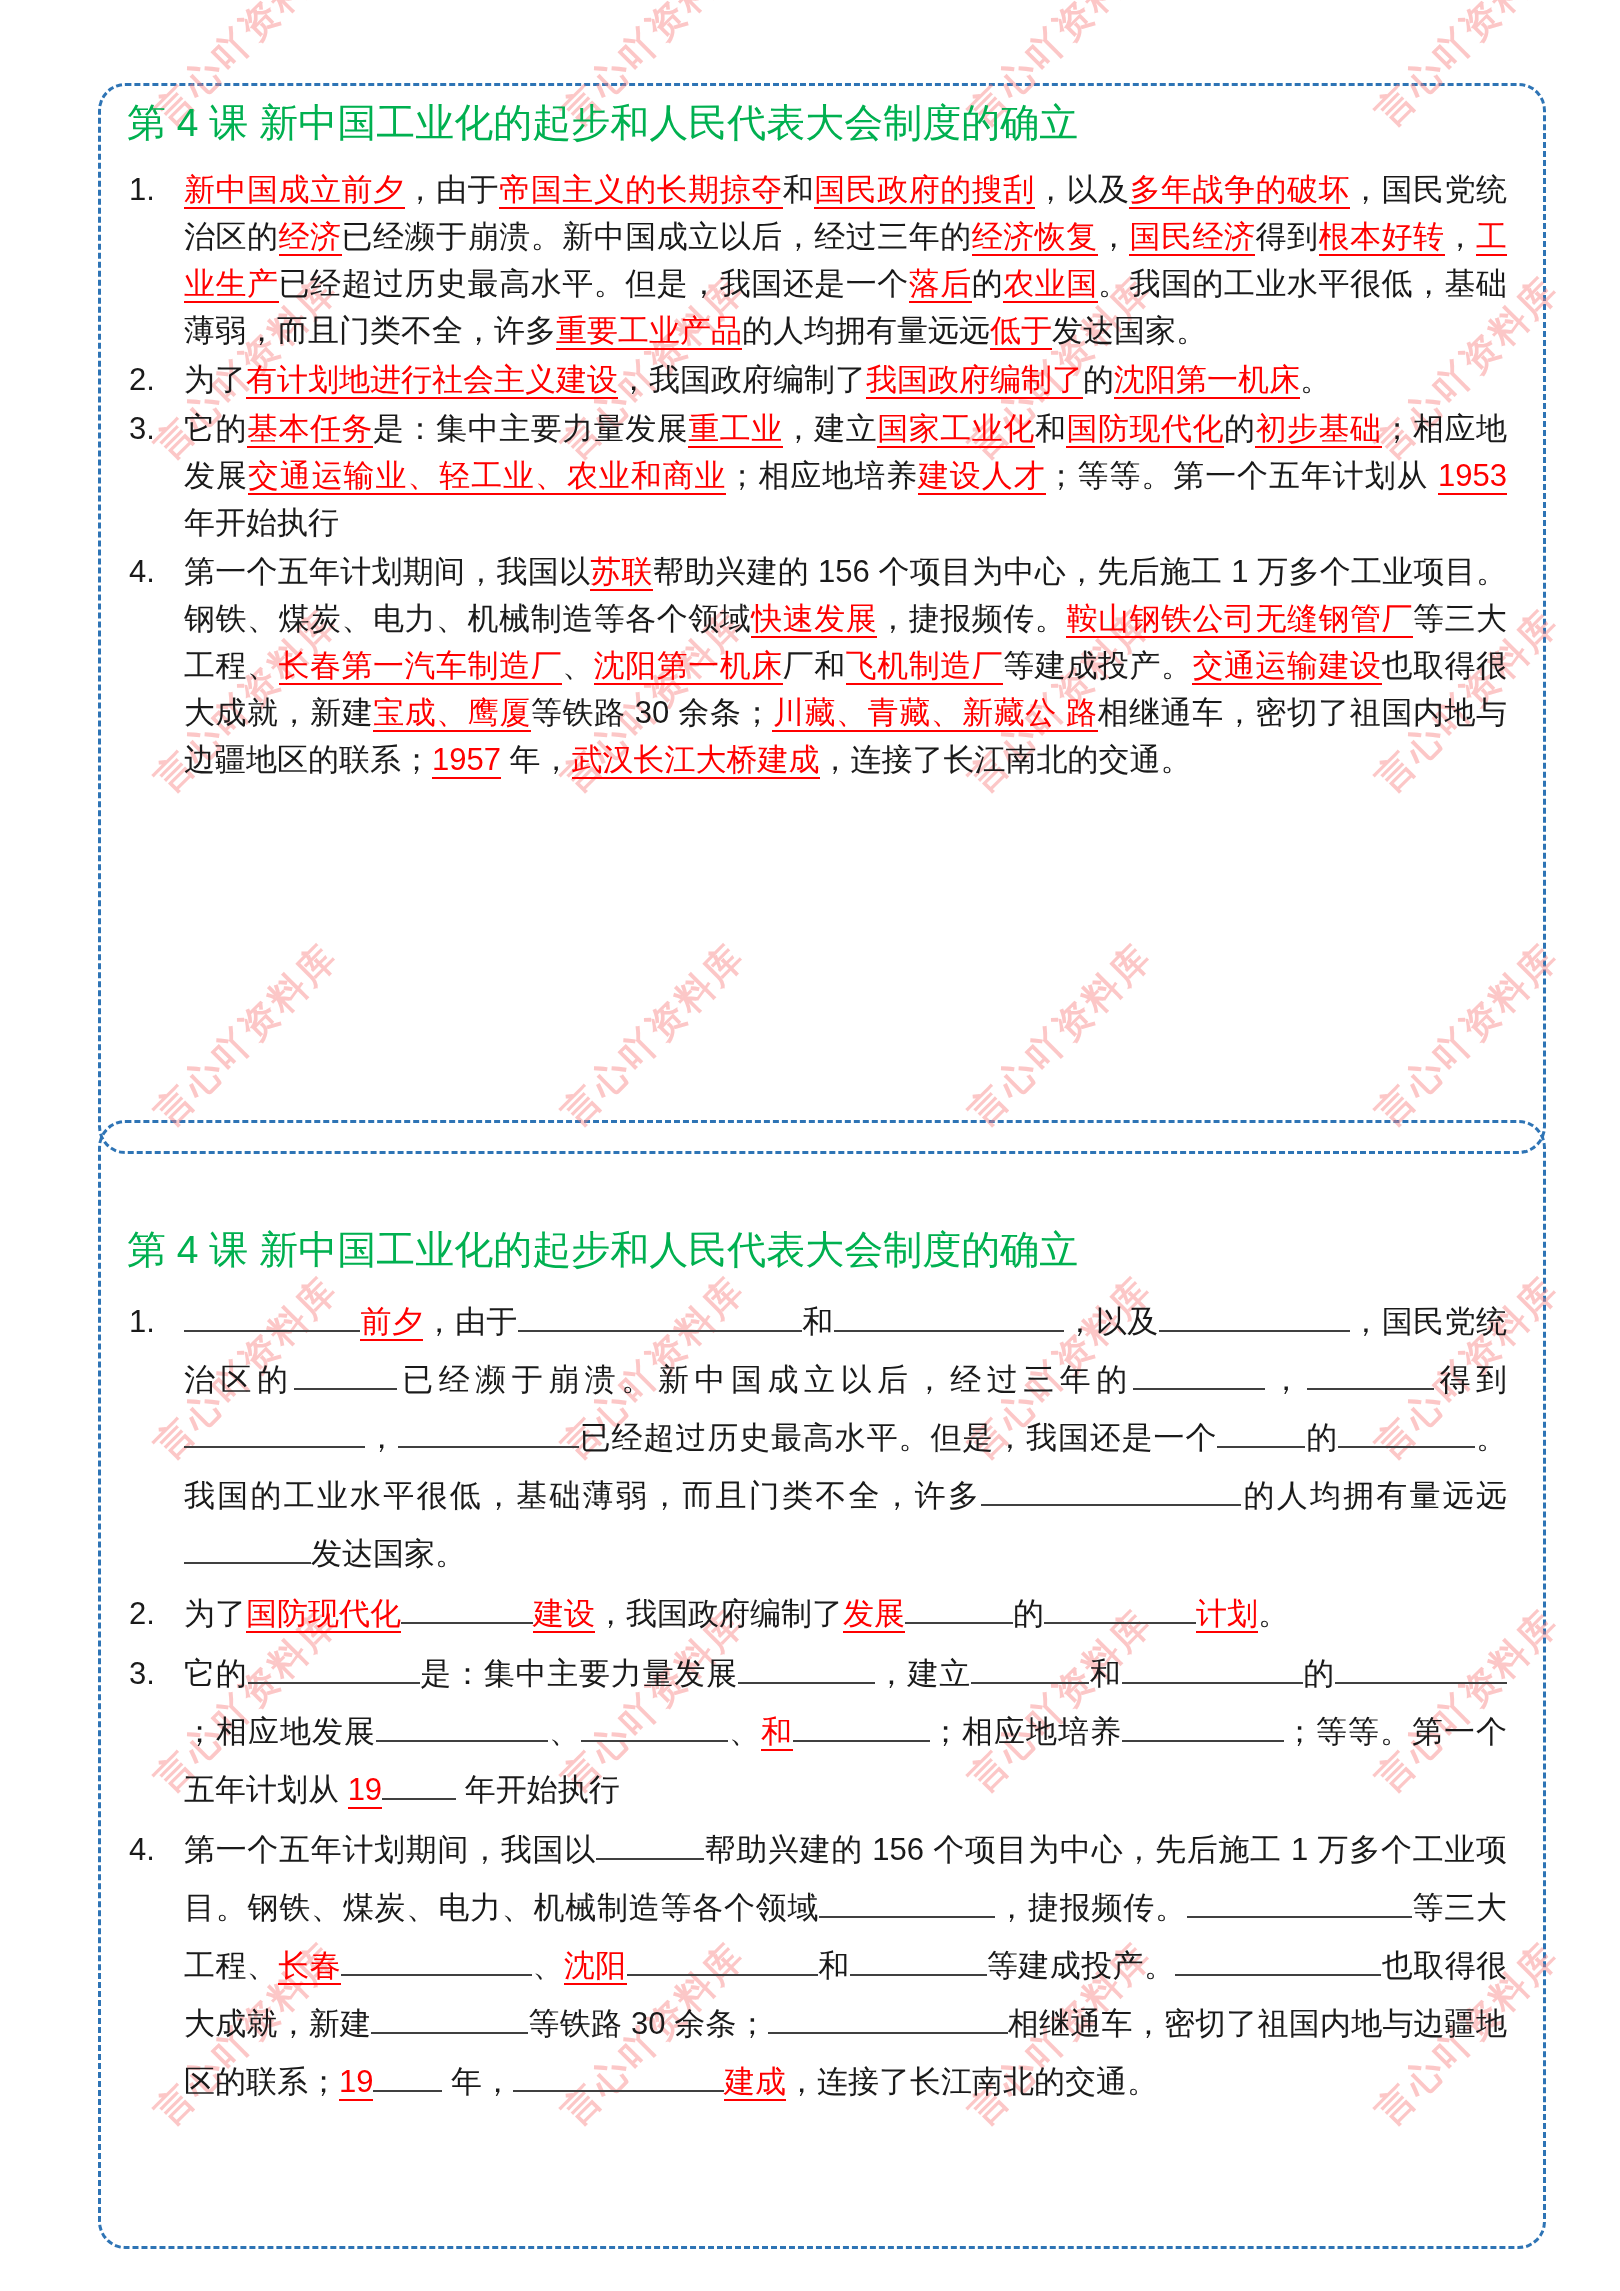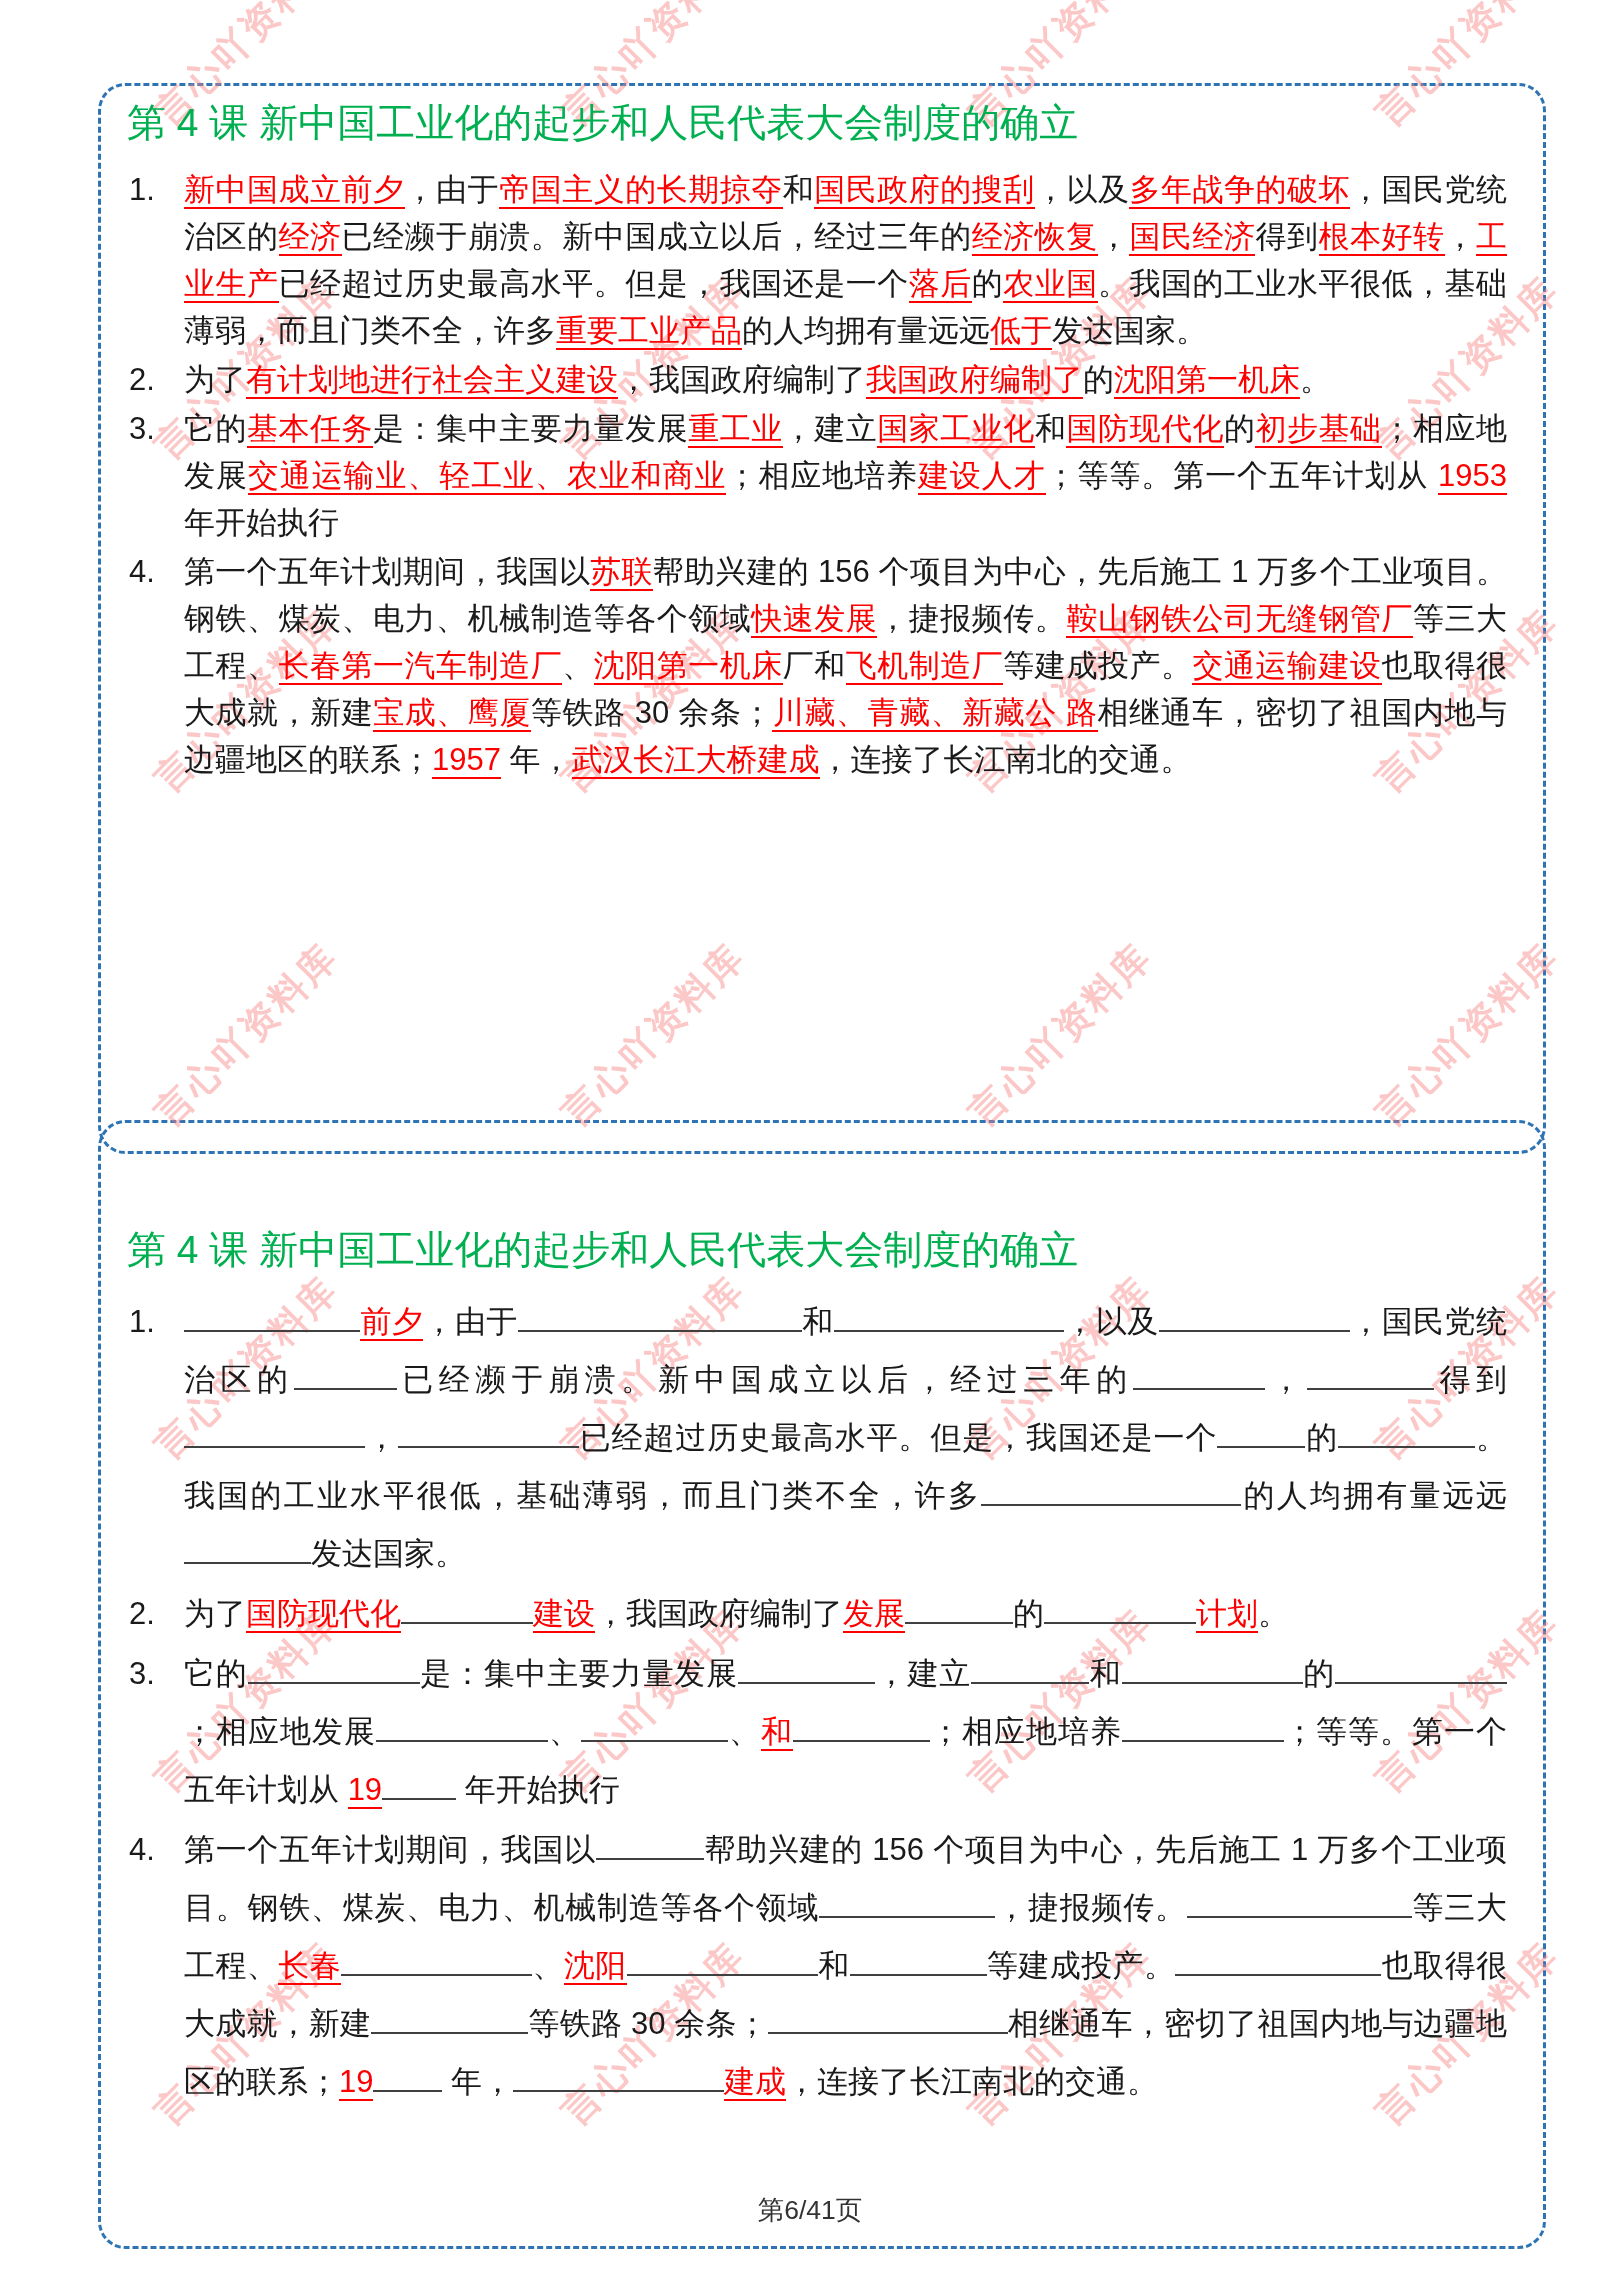--- a/index.html
+++ b/index.html
@@ -116,16 +116,15 @@
   <div class="content" id="content2">
     <div class="sec-title">第 4 课 新中国工业化的起步和人民代表大会制度的确立</div>
     <div class="items">
         <div class="item"><span class="num">1.</span><span class="blank" style="width: 176px;"></span><span class="red">前夕</span><span>，由于</span><span class="blank" style="width: 284px;"></span><span>和</span><span class="blank" style="width: 230px;"></span><span>，以及</span><span class="blank" style="width: 191px;"></span><span>，国民党统治区的</span><span class="blank" style="width: 103px;"></span><span>已经濒于崩溃。新中国成立以后，经过三年的</span><span class="blank" style="width: 132px;"></span><span>，</span><span class="blank" style="width: 127px;"></span><span>得到</span><span class="blank" style="width: 181px;"></span><span>，</span><span class="blank" style="width: 181px;"></span><span>已经超过历史最高水平。但是，我国还是一个</span><span class="blank" style="width: 88px;"></span><span>的</span><span class="blank" style="width: 137px;"></span><span>。我国的工业水平很低，基础薄弱，而且门类不全，许多</span><span class="blank" style="width: 260px;"></span><span>的人均拥有量远远</span><span class="blank" style="width: 127px;"></span><span>发达国家。</span></div>
         <div class="item"><span class="num">2.</span><span>为了</span><span class="red">国防现代化</span><span class="blank" style="width: 132px;"></span><span class="red">建设</span><span>，我国政府编制了</span><span class="red">发展</span><span class="blank" style="width: 108px;"></span><span>的</span><span class="blank" style="width: 152px;"></span><span class="red">计划</span><span>。</span></div>
         <div class="item"><span class="num">3.</span><span>它的</span><span class="blank" style="width: 172px;"></span><span>是：集中主要力量发展</span><span class="blank" style="width: 137px;"></span><span>，建立</span><span class="blank" style="width: 118px;"></span><span>和</span><span class="blank" style="width: 181px;"></span><span>的</span><span class="blank" style="width: 172px;"></span><span>；相应地发展</span><span class="blank" style="width: 172px;"></span><span>、</span><span class="blank" style="width: 147px;"></span><span>、</span><span class="red">和</span><span class="blank" style="width: 137px;"></span><span>；相应地培养</span><span class="blank" style="width: 162px;"></span><span>；等等。第一个五年计划从 </span><span class="red">19</span><span class="blank" style="width: 74px;"></span><span> 年开始执行</span></div>
         <div class="item"><span class="num">4.</span><span>第一个五年计划期间，我国以</span><span class="blank" style="width: 108px;"></span><span>帮助兴建的 156 个项目为中心，先后施工 1 万多个工业项目。钢铁、煤炭、电力、机械制造等各个领域</span><span class="blank" style="width: 176px;"></span><span>，捷报频传。</span><span class="blank" style="width: 225px;"></span><span>等三大工程、</span><span class="red">长春</span><span class="blank" style="width: 191px;"></span><span>、</span><span class="red">沈阳</span><span class="blank" style="width: 191px;"></span><span>和</span><span class="blank" style="width: 137px;"></span><span>等建成投产。</span><span class="blank" style="width: 206px;"></span><span>也取得很大成就，新建</span><span class="blank" style="width: 157px;"></span><span>等铁路 30 余条；</span><span class="blank" style="width: 240px;"></span><span>相继通车，密切了祖国内地与边疆地区的联系；</span><span class="red">19</span><span class="blank" style="width: 69px;"></span><span> 年，</span><span class="blank" style="width: 211px;"></span><span class="red">建成</span><span>，连接了长江南北的交通。</span></div>
       </div>
   </div>
 
-  <div class="footer">第6/41页</div>
 
 </div>
 
 
 </body></html>

